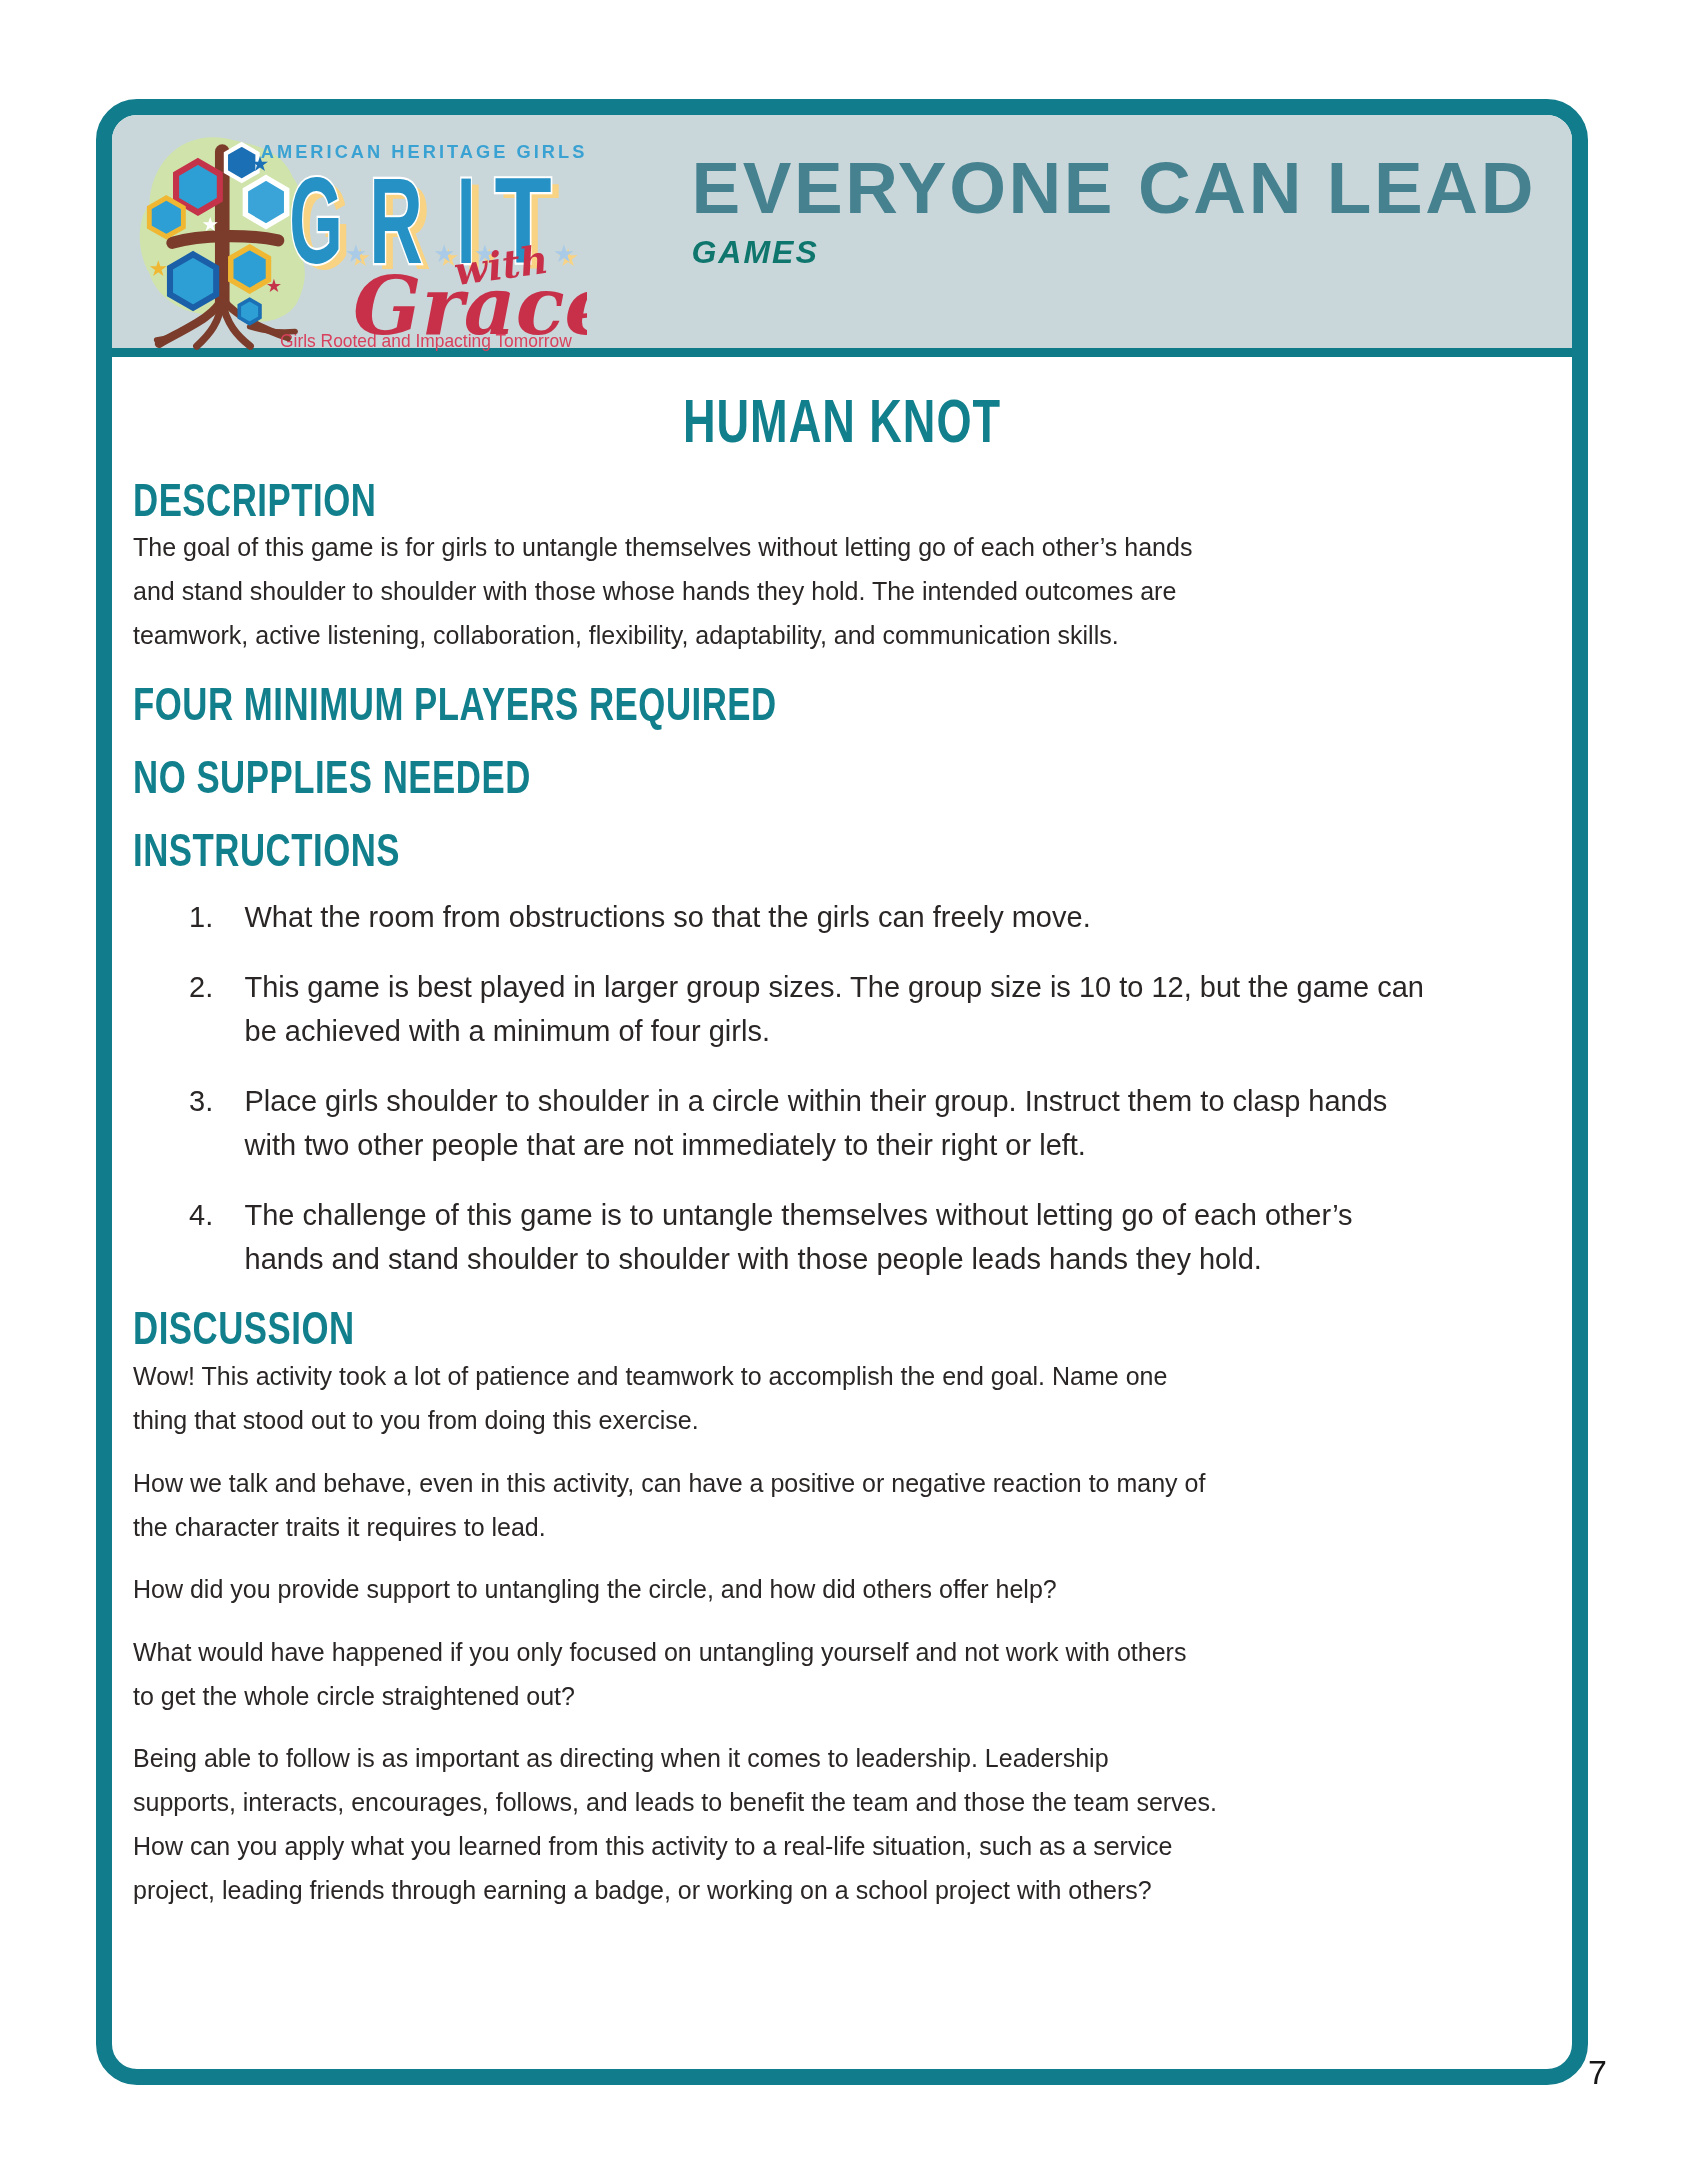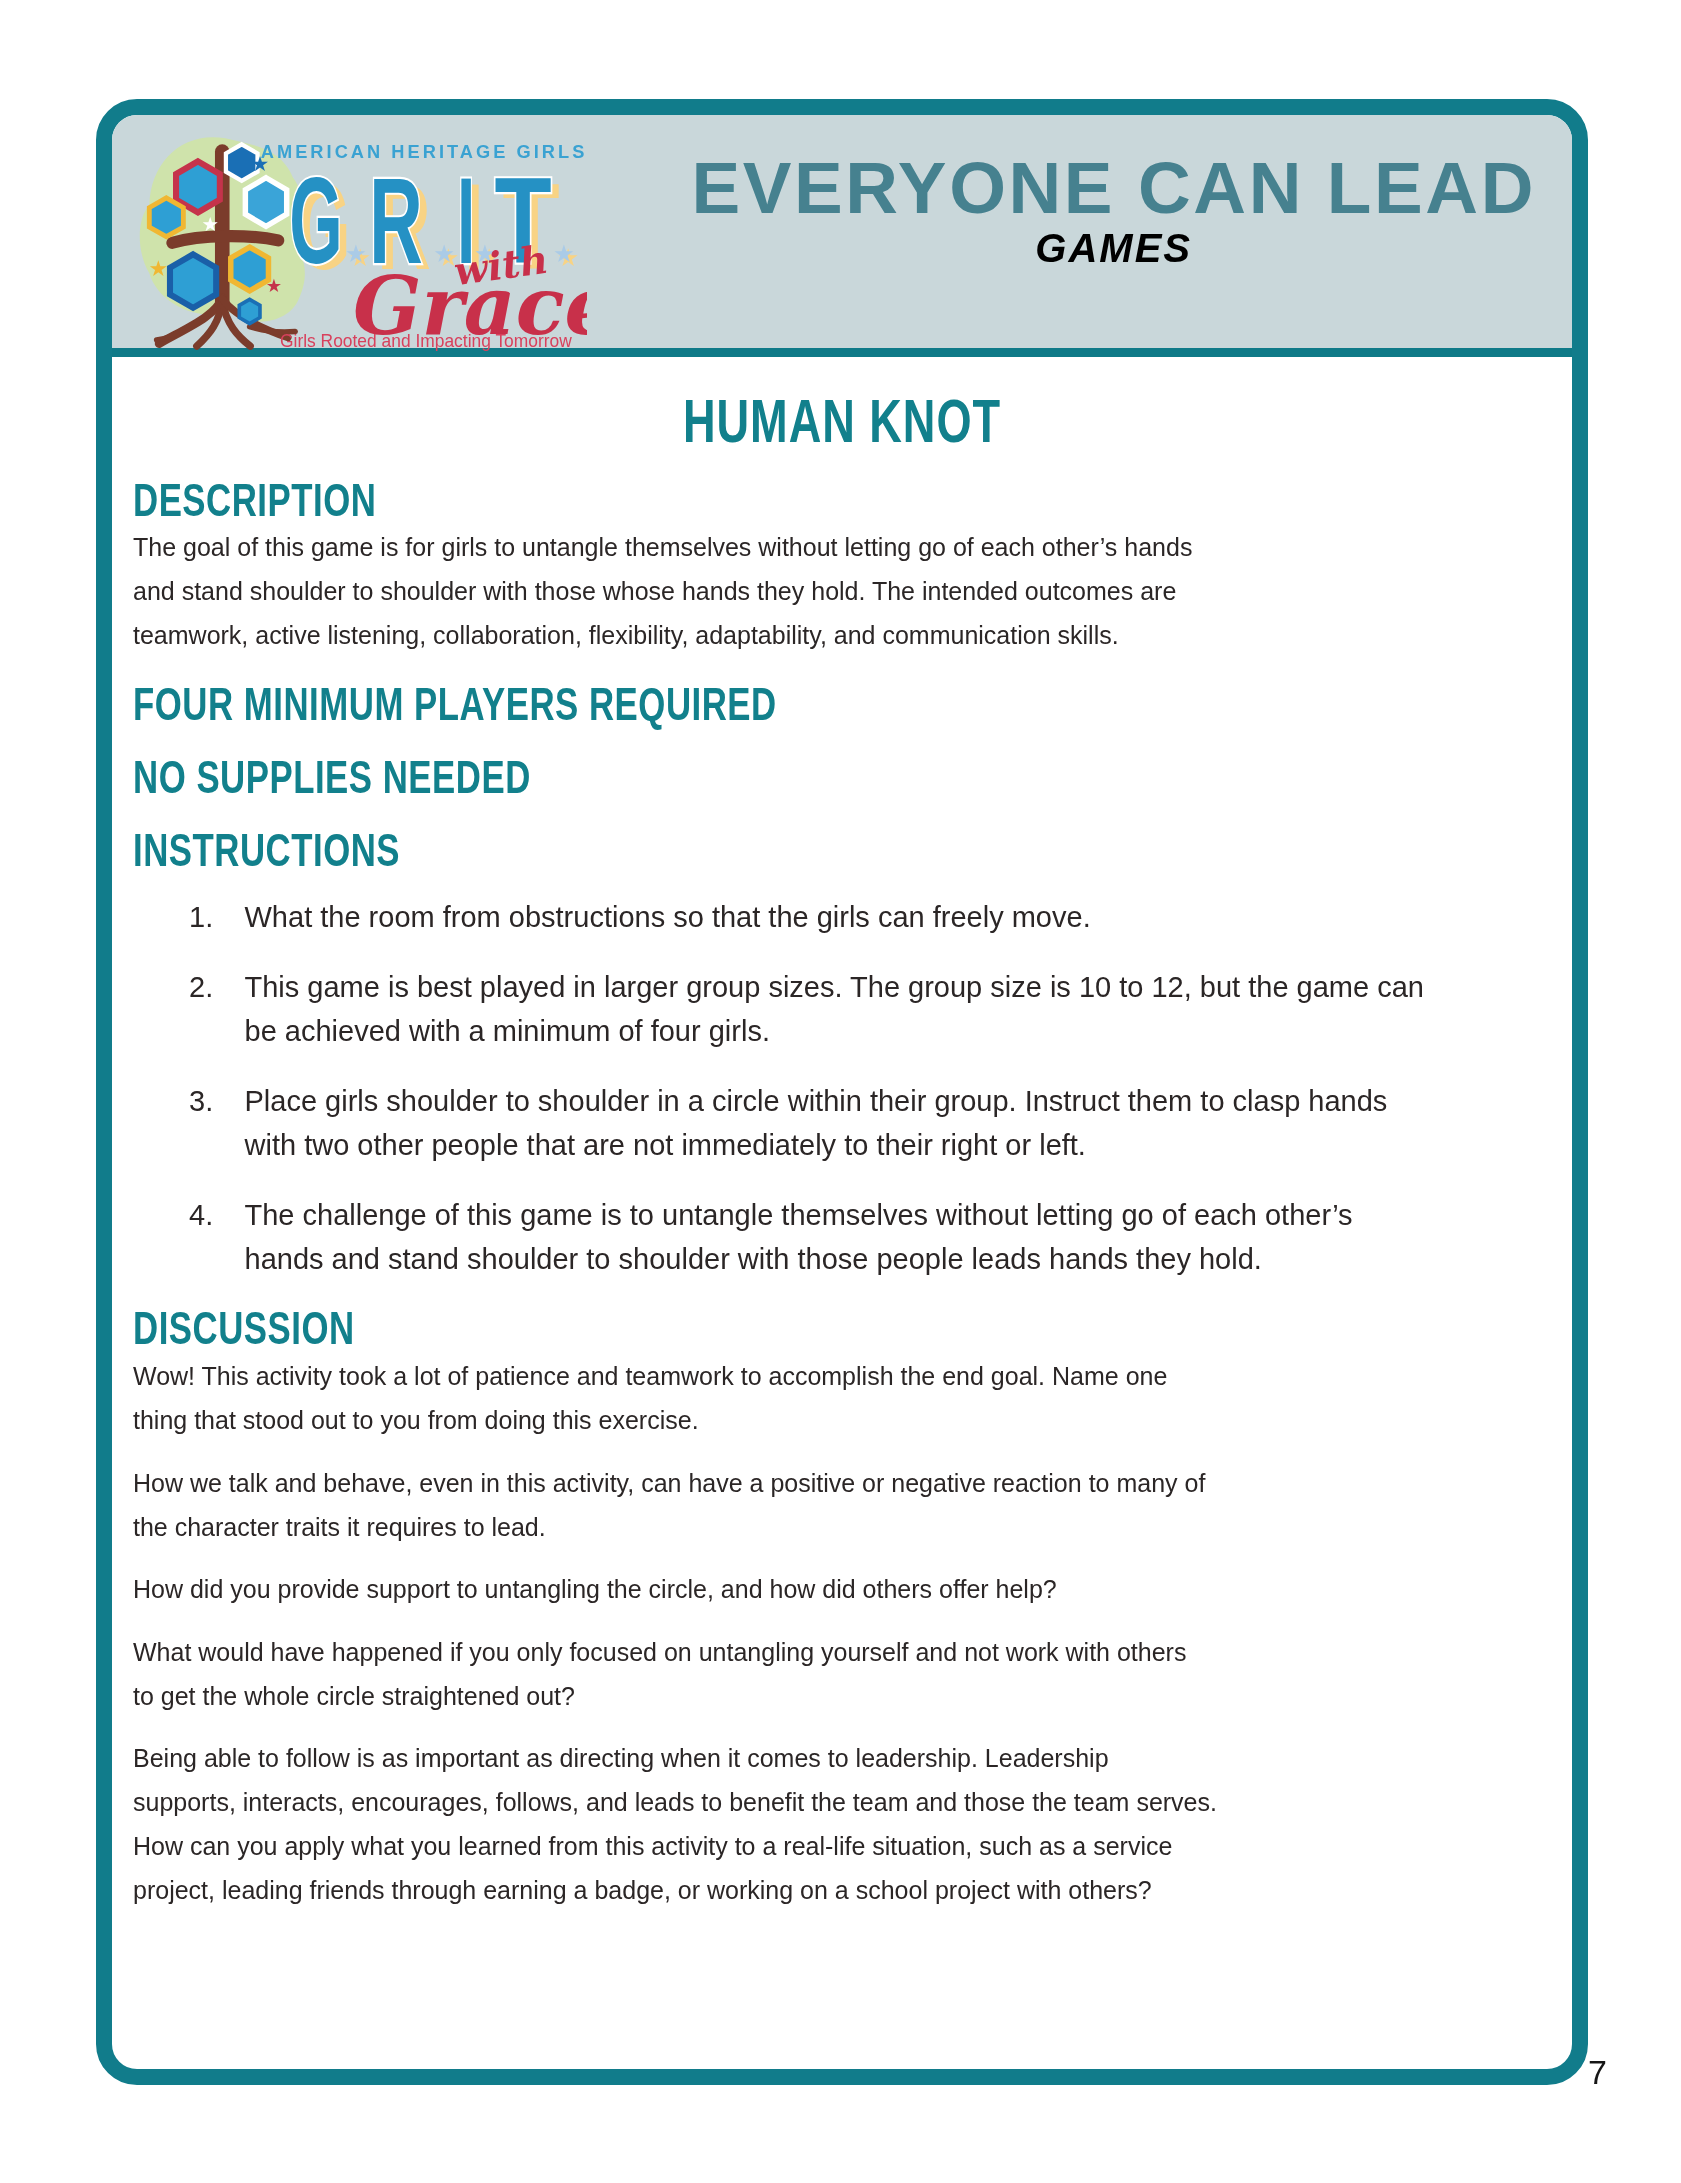--- a/index.html
+++ b/index.html
@@ -17,28 +17,28 @@
     overflow:hidden;background:#fff;
   }
 
   
   .header{
     position:relative;height:233px;background:#c9d7da;
     border-bottom:9.2px solid #0f7a88;
   }
   .logo{position:absolute;left:13px;top:5.3px;width:462px;height:231px;}
 
-  .title-block{position:absolute;right:36px;top:36px;text-align:center;}
+  .title-block{position:absolute;right:36px;top:36px;text-align:left;}
   .title-main{
     font-size:73px;font-weight:bold;color:#46818f;letter-spacing:2.6px;line-height:1;
     white-space:nowrap;
   }
   .title-sub{
-    font-size:40px;font-weight:bold;font-style:italic;color:#000000;
-    letter-spacing:2px;margin-top:4px;line-height:1;
+    font-size:32px;font-weight:bold;font-style:italic;color:#0f766e;
+    letter-spacing:2px;margin-top:12px;line-height:1;
   }
 
   
   .main{padding:21px 21px 0 21px;color:#2b2626;}
   .doc-title{
     font-size:61px;font-weight:bold;color:#12808c;line-height:1.05;
     letter-spacing:1.3px;text-align:center;margin:10.6px 0 0;
     transform:scaleX(.74);transform-origin:center;
   }
   .sec-heading{

